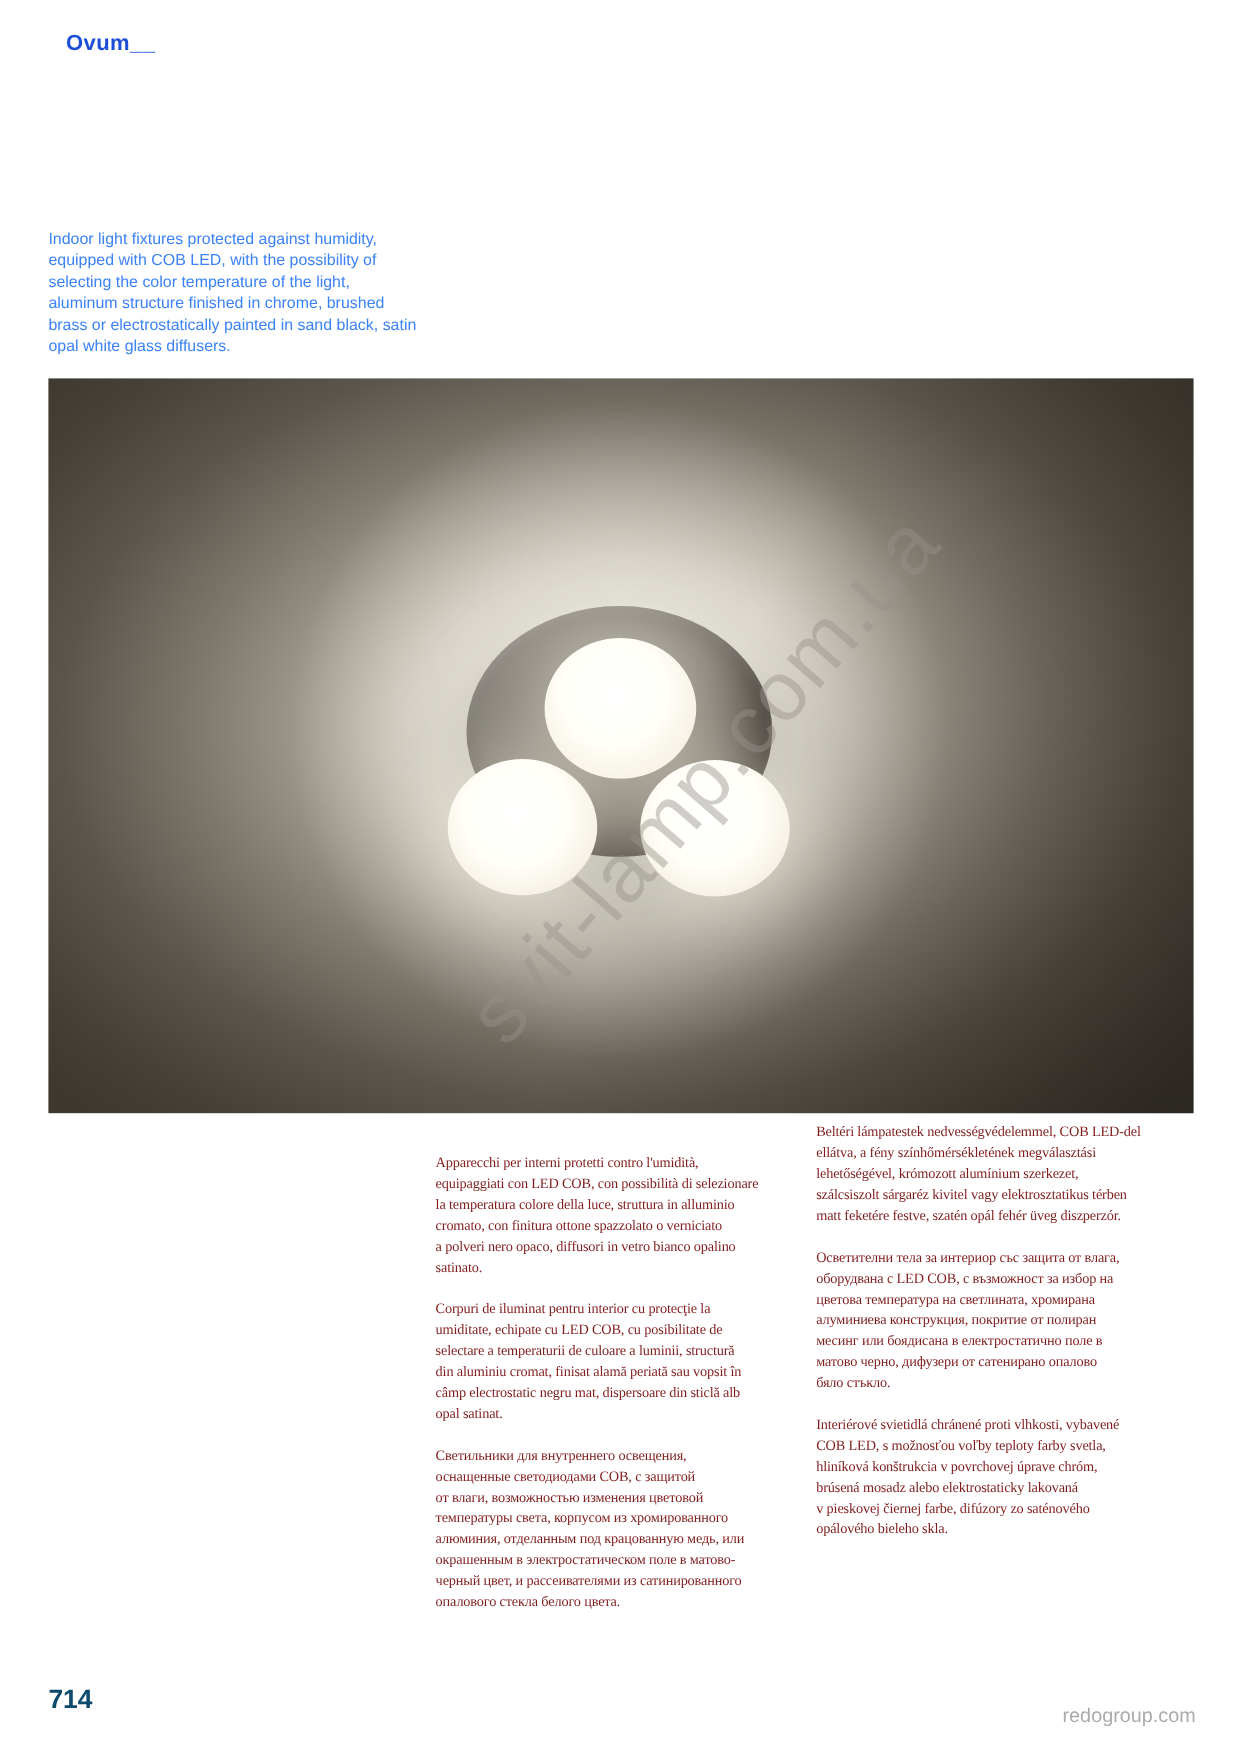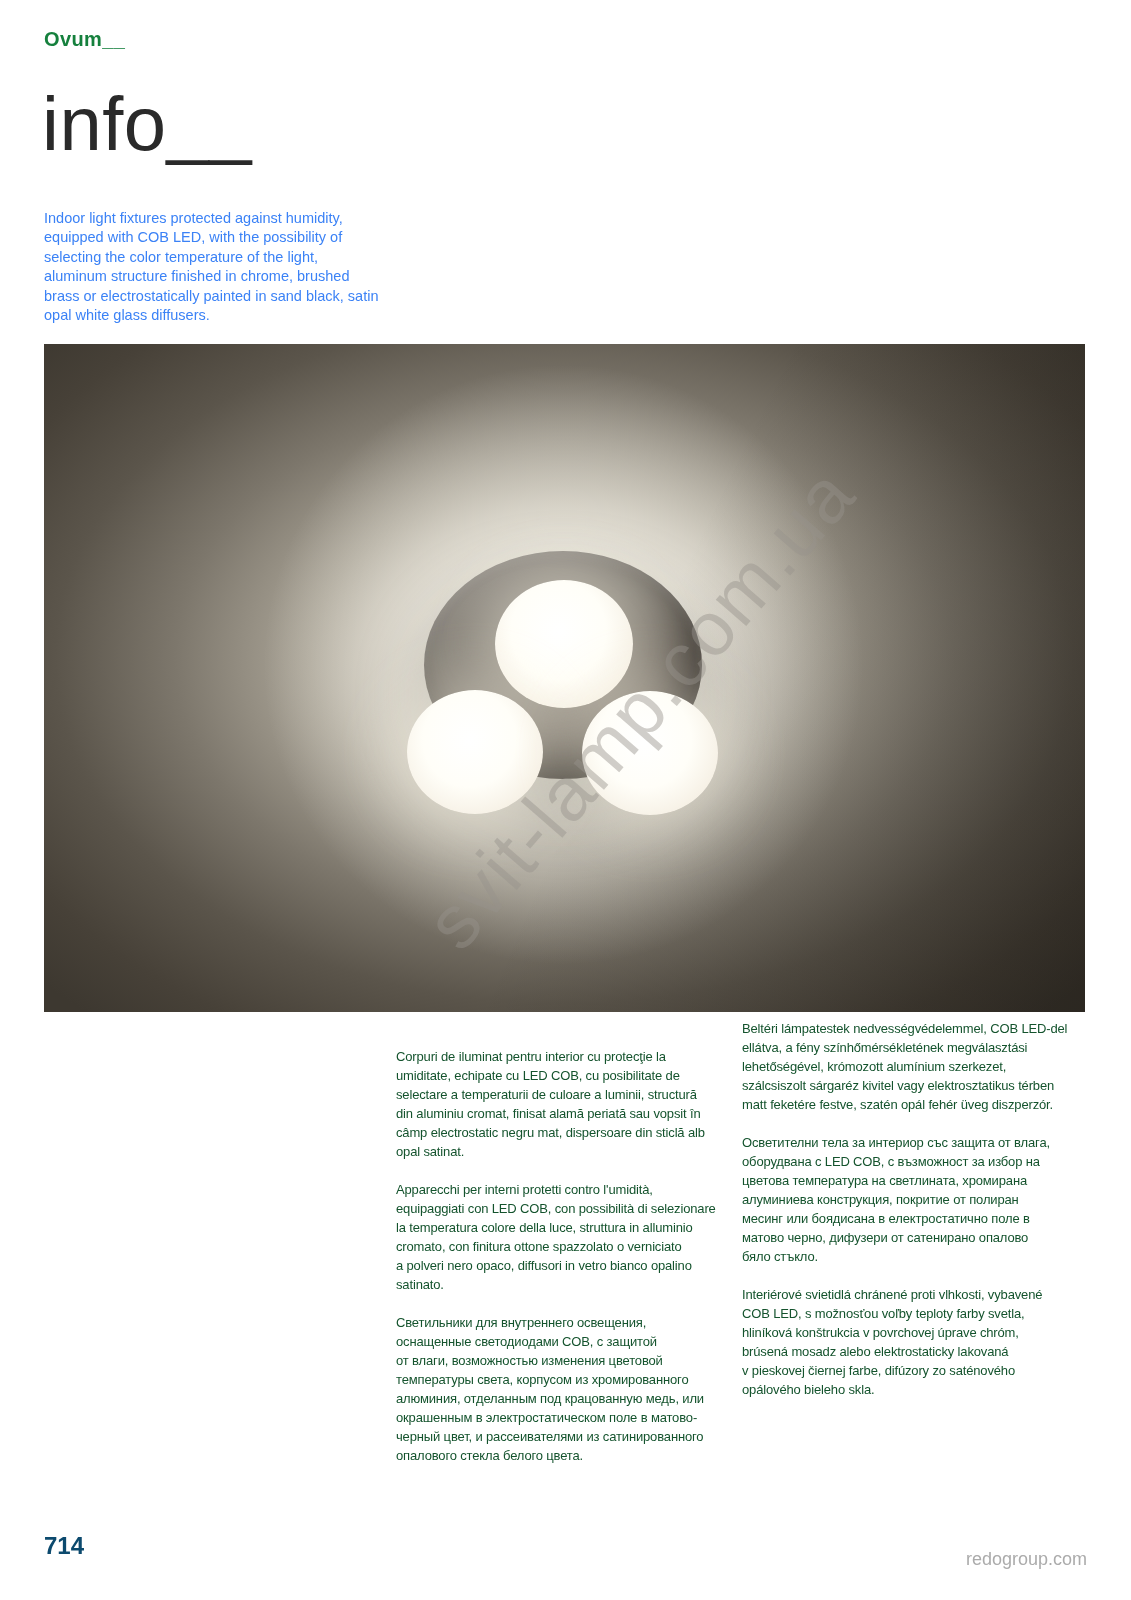--- a/index.html
+++ b/index.html
@@ -2,22 +2,22 @@
 <html><head>
 <meta charset="utf-8">
 <style>
   html,body { margin:0; padding:0; background:#e9e9e9; }
   .page {
     position:relative; width:1131px; height:1600px; margin:0 auto;
     background:#ffffff; overflow:hidden;
     font-family:"Liberation Sans", sans-serif; color:#3d3d3d;
   }
   .brand {
-    position:absolute; left:44px; top:28px;
-    font-size:20px; font-weight:700; letter-spacing:0.4px; color:#15803d;
+    position:absolute; left:60px; top:28px;
+    font-size:20px; font-weight:700; letter-spacing:0.4px; color:#1d4ed8;
   }
   .title {
     position:absolute; left:42px; top:86px;
     font-size:76px; font-weight:200; line-height:1; letter-spacing:0.5px; color:#2a2a2a;
   }
   .intro {
     position:absolute; left:44px; top:209px;
     font-size:14.5px; line-height:19.4px; color:#3b82f6; white-space:pre;
   }
   
@@ -54,67 +54,66 @@
     font-size:76px; letter-spacing:2px; white-space:nowrap;
     color:rgba(150,147,140,0.45);
   }
   
   .col { position:absolute; }
   .col-left  { left:396px; top:1047px; width:334px; }
   .col-right { left:742px; top:1019px; width:344px; }
   .col p {
     margin:0 0 19px 0;
     font-size:13px; line-height:19px; letter-spacing:-0.15px;
-    color:#14532d; white-space:pre;
+    color:#7f1d1d; white-space:pre;font-family:Liberation Serif, serif;
   }
   
   .page-number {
     position:absolute; left:44px; top:1532px;
     font-size:24px; font-weight:700; color:#0c4a6e;
   }
   .website {
     position:absolute; right:44px; top:1549px;
     font-size:18px; color:#ababab;
   }
 </style>
 </head>
 <body>
 
 <div class="page">
 
   <div class="brand">Ovum__</div>
-  <div class="title">info__</div>
   <div class="intro">Indoor light fixtures protected against humidity,
 equipped with COB LED, with the possibility of
 selecting the color temperature of the light,
 aluminum structure finished in chrome, brushed
 brass or electrostatically painted in sand black, satin
 opal white glass diffusers.</div>
 
   <div class="photo">
     <div class="canopy"></div>
     <div class="egg egg-top"></div>
     <div class="egg egg-bl"></div>
     <div class="egg egg-br"></div>
     <div class="watermark">svit-lamp.com.ua</div>
   </div>
 
   <div class="col col-left">
+    <p>Apparecchi per interni protetti contro l'umidità,
+equipaggiati con LED COB, con possibilità di selezionare
+la temperatura colore della luce, struttura in alluminio
+cromato, con finitura ottone spazzolato o verniciato
+a polveri nero opaco, diffusori in vetro bianco opalino
+satinato.</p>
     <p>Corpuri de iluminat pentru interior cu protecţie la
 umiditate, echipate cu LED COB, cu posibilitate de
 selectare a temperaturii de culoare a luminii, structură
 din aluminiu cromat, finisat alamă periată sau vopsit în
 câmp electrostatic negru mat, dispersoare din sticlă alb
 opal satinat.</p>
-    <p>Apparecchi per interni protetti contro l'umidità,
-equipaggiati con LED COB, con possibilità di selezionare
-la temperatura colore della luce, struttura in alluminio
-cromato, con finitura ottone spazzolato o verniciato
-a polveri nero opaco, diffusori in vetro bianco opalino
-satinato.</p>
     <p>Светильники для внутреннего освещения,
 оснащенные светодиодами COB, с защитой
 от влаги, возможностью изменения цветовой
 температуры света, корпусом из хромированного
 алюминия, отделанным под крацованную медь, или
 окрашенным в электростатическом поле в матово-
 черный цвет, и рассеивателями из сатинированного
 опалового стекла белого цвета.</p>
   </div>
 

